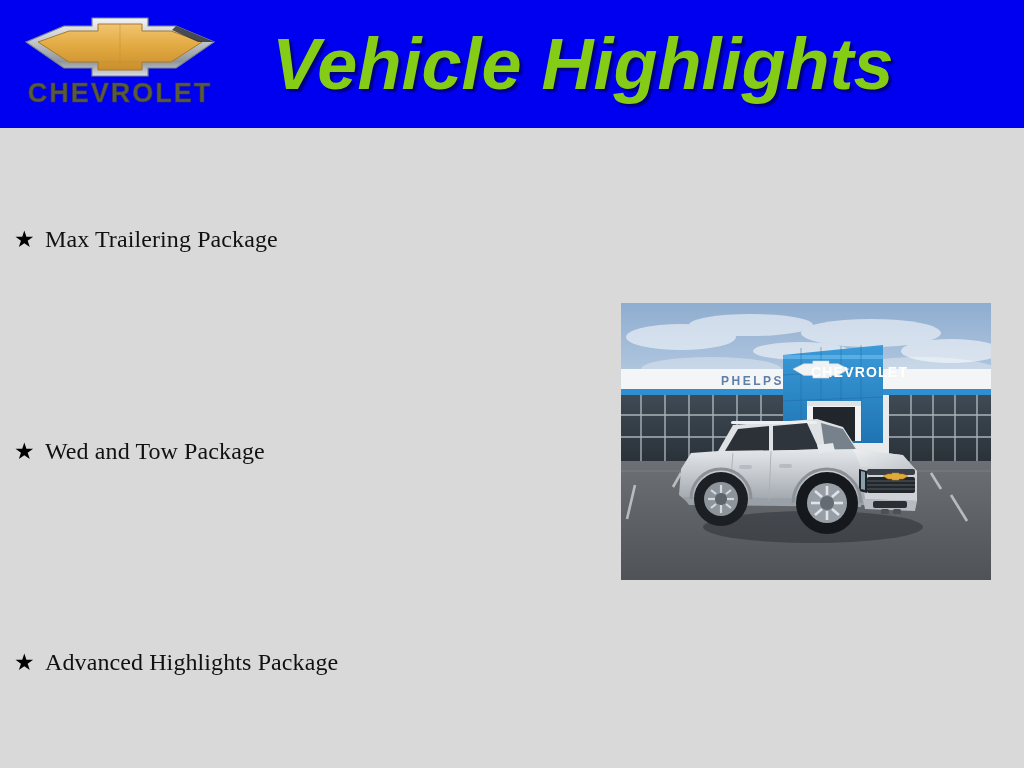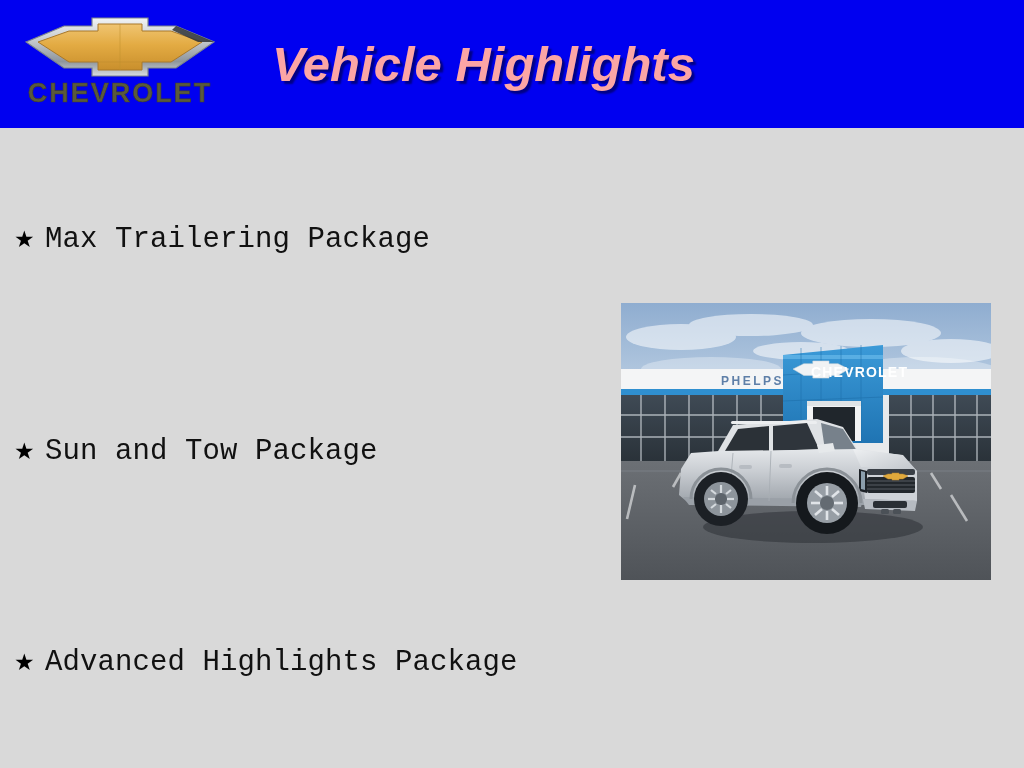--- a/index.html
+++ b/index.html
@@ -72,23 +72,23 @@
 
   
   .slide-title {
     position: absolute;
     left: 272px;
     top: 14px;
     width: 730px;
     font-family: "Liberation Sans", sans-serif;
     font-weight: bold;
     font-style: italic;
-    font-size: 49px;
+    font-size: 72px;
     line-height: 100px;
-    color: #fca5a5;
+    color: #84cc16;
     white-space: nowrap;
     text-shadow: 3px 3px 2px rgba(0,0,0,0.45);
     letter-spacing: 0px;
   }
 
   
   .bullet-list {
     position: absolute;
     left: 0;
     top: 128px;
@@ -109,22 +109,22 @@
 
   .bullet-star {
     font-size: 23px;
     line-height: 34px;
     color: #000000;
     width: 31px;
     display: inline-block;
   }
 
   .bullet-text {
-    font-family: Liberation Mono, monospace;
-    font-size: 29px;
+    font-family: Liberation Serif, serif;
+    font-size: 24px;
     line-height: 34px;
     color: #111111;
     letter-spacing: 0.1px;
   }
 
   
   .vehicle-photo {
     position: absolute;
     left: 621px;
     top: 303px;
@@ -179,21 +179,21 @@
 
   <div class="bullet-list">
 
     <div class="bullet-item b1">
       <span class="bullet-star">★</span>
       <span class="bullet-text">Max Trailering Package</span>
     </div>
 
     <div class="bullet-item b2">
       <span class="bullet-star">★</span>
-      <span class="bullet-text">Sun and Tow Package</span>
+      <span class="bullet-text">Wed and Tow Package</span>
     </div>
 
     <div class="bullet-item b3">
       <span class="bullet-star">★</span>
       <span class="bullet-text">Advanced Highlights Package</span>
     </div>
   </div>
 
   <div class="vehicle-photo">
     <svg width="370" height="277" viewBox="0 0 370 277" xmlns="http://www.w3.org/2000/svg">

